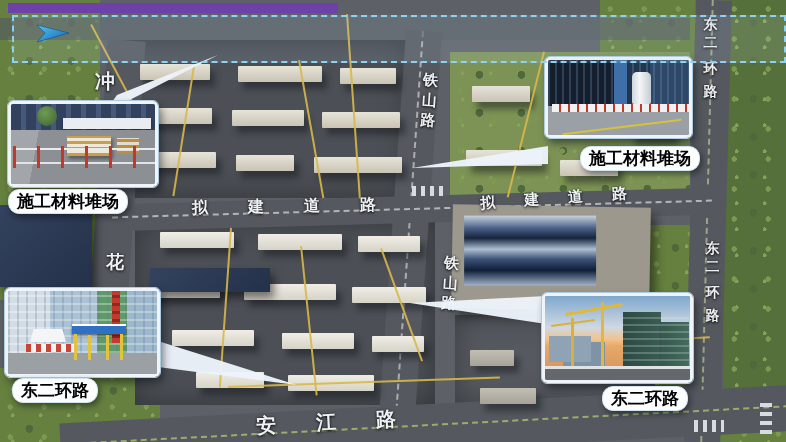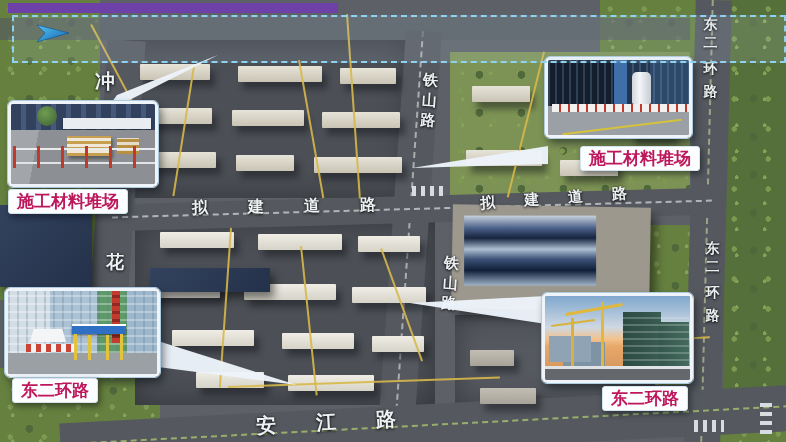--- a/index.html
+++ b/index.html
@@ -44,22 +44,22 @@
           text-shadow:1px 1px 0 #16294a,-1px 1px 2px #16294a,0 0 4px rgba(10,25,55,.9);
           letter-spacing:.3px;}
   #banner .l1{left:60px;top:2px;}
   #banner .l2{left:16px;top:23px;}
   #banner-arrow{left:22px;top:5px;width:34px;height:22px;}
 
   
   .frame{border:3px solid #eef4f9;outline:1px solid #aecbdf;border-radius:5px;
          box-shadow:3px 5px 9px rgba(8,12,20,.55);overflow:hidden;z-index:6;background:#7b838c;}
   .frame *{position:absolute;}
-  .clabel{background:#fbfdfe;border:1px solid #d3e4ef;border-radius:3px;z-index:7;
-          box-shadow:2px 3px 6px rgba(8,12,20,.5);color:#be185d;font-weight:bold;
+  .clabel{background:#fbfdfe;border:1px solid #d3e4ef;border-radius:11px;z-index:7;
+          box-shadow:2px 3px 6px rgba(8,12,20,.5);color:#000000;font-weight:bold;
           font-size:17px;line-height:23px;padding:0 8px;white-space:nowrap;}
   #arrows{left:0;top:0;width:786px;height:442px;z-index:5;pointer-events:none;}
 </style>
 </head>
 <body>
 
 <div id="app">
 
   <div class="forest" style="left:0;top:0;width:100px;height:300px;"></div>
   <div class="forest" style="left:0;top:368px;width:160px;height:74px;"></div>

